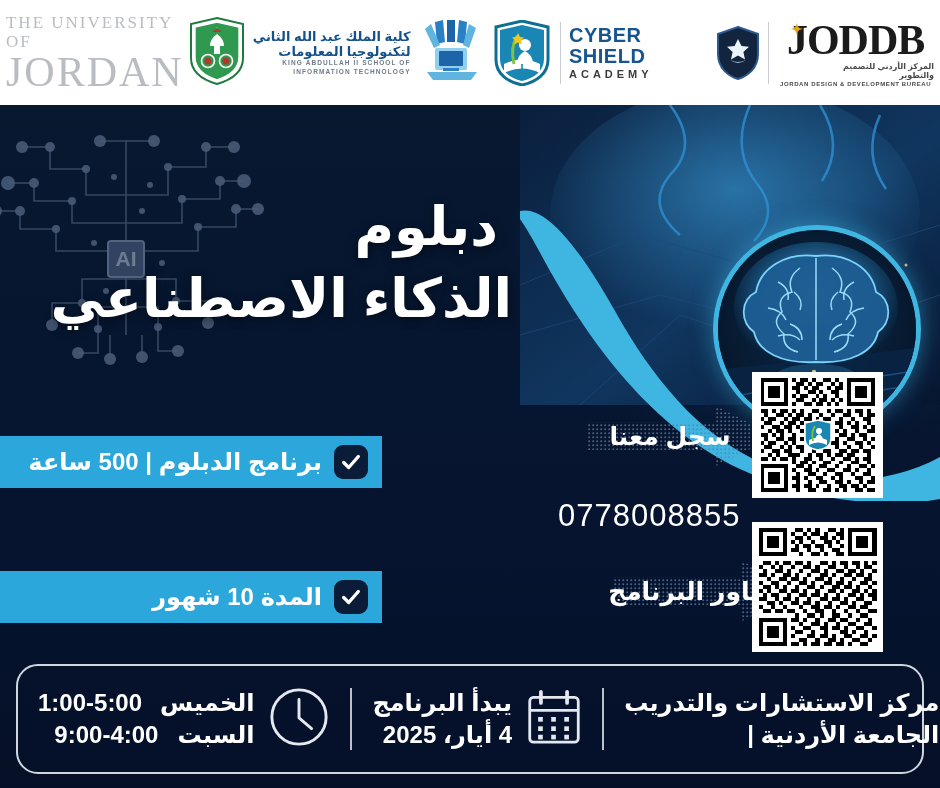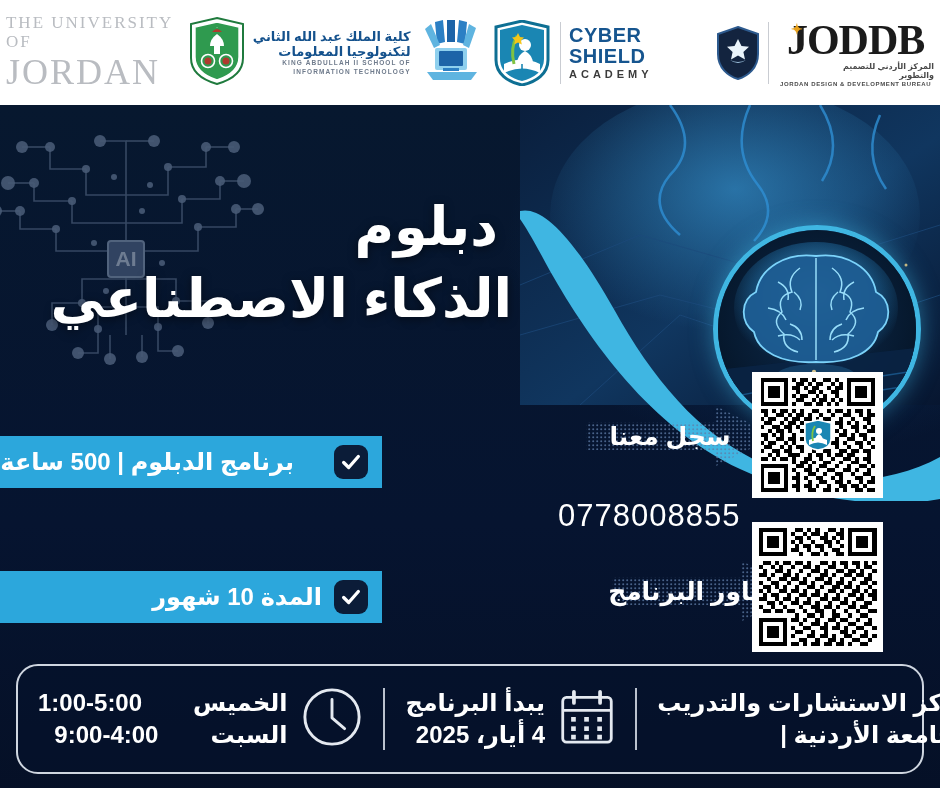--- a/index.html
+++ b/index.html
@@ -85,21 +85,21 @@
   
   .uj{width:245px;}
   .uj-crest{width:60px;flex:0 0 60px;}
   .uj-txt{direction:ltr;text-align:left;}
   .uj-txt .t1{
     font-family:"Liberation Serif","DejaVu Serif",serif;
     font-size:17px;color:#b9bcc1;letter-spacing:2px;line-height:19px;
   }
   .uj-txt .t2{
     font-family:"Liberation Serif","DejaVu Serif",serif;
-    font-size:36px;color:#b9bcc1;letter-spacing:2px;line-height:42px;
+    font-size:42px;color:#b9bcc1;letter-spacing:2px;line-height:42px;
   }
 
   
   .body-art{
     position:absolute;left:0;top:105px;width:940px;height:762px;
     overflow:hidden;z-index:1;
     background:
       radial-gradient(ellipse 420px 300px at 800px 140px, rgba(18,70,130,.55), rgba(6,21,47,0) 70%),
       linear-gradient(180deg,#07182f 0%,#061430 55%,#050f24 100%);
   }
@@ -145,21 +145,21 @@
   .feature{
     position:absolute;left:0;
     height:52px;
     background:#2ca7dc;
     display:flex;align-items:center;
     direction:rtl;
     z-index:12;
     padding-right:14px;
     box-sizing:border-box;
   }
-  #feature-0{top:436px;width:382px;gap:28px;}
+  #feature-0{top:436px;width:382px;}
   #feature-1{top:533px;width:382px;margin-top:38px;}
   .feature-text{
     color:#ffffff;font-weight:bold;font-size:24px;
     white-space:nowrap;margin-right:0;
   }
   .check{
     width:34px;height:34px;flex:0 0 34px;
     background:#0b1c38;border-radius:9px;
     display:flex;align-items:center;justify-content:center;
     margin-left:12px;
@@ -212,21 +212,21 @@
     background:rgba(6,19,44,.55);
   }
   .f-item{display:flex;align-items:center;gap:14px;padding:0 20px;}
   .f-sep{width:2px;height:62px;background:#cfd6e0;flex:0 0 2px;opacity:.9;}
   .f-icon{flex:0 0 auto;display:block;}
   .f-txt{direction:rtl;text-align:right;color:#ffffff;}
   .f-txt .r{
     display:flex;gap:18px;align-items:baseline;justify-content:flex-start;
     font-weight:bold;font-size:24px;line-height:32px;white-space:nowrap;
   }
-  .f-txt .r .day{min-width:78px;margin-left:33px;}
+  .f-txt .r .day{min-width:78px;}
   .f-txt .one{font-weight:bold;font-size:24px;line-height:32px;white-space:nowrap;}
 </style>
 </head>
 <body>
 
 <div id="poster">
 
   <div class="logo-band">
 
     <div class="logo-cell joddb">

